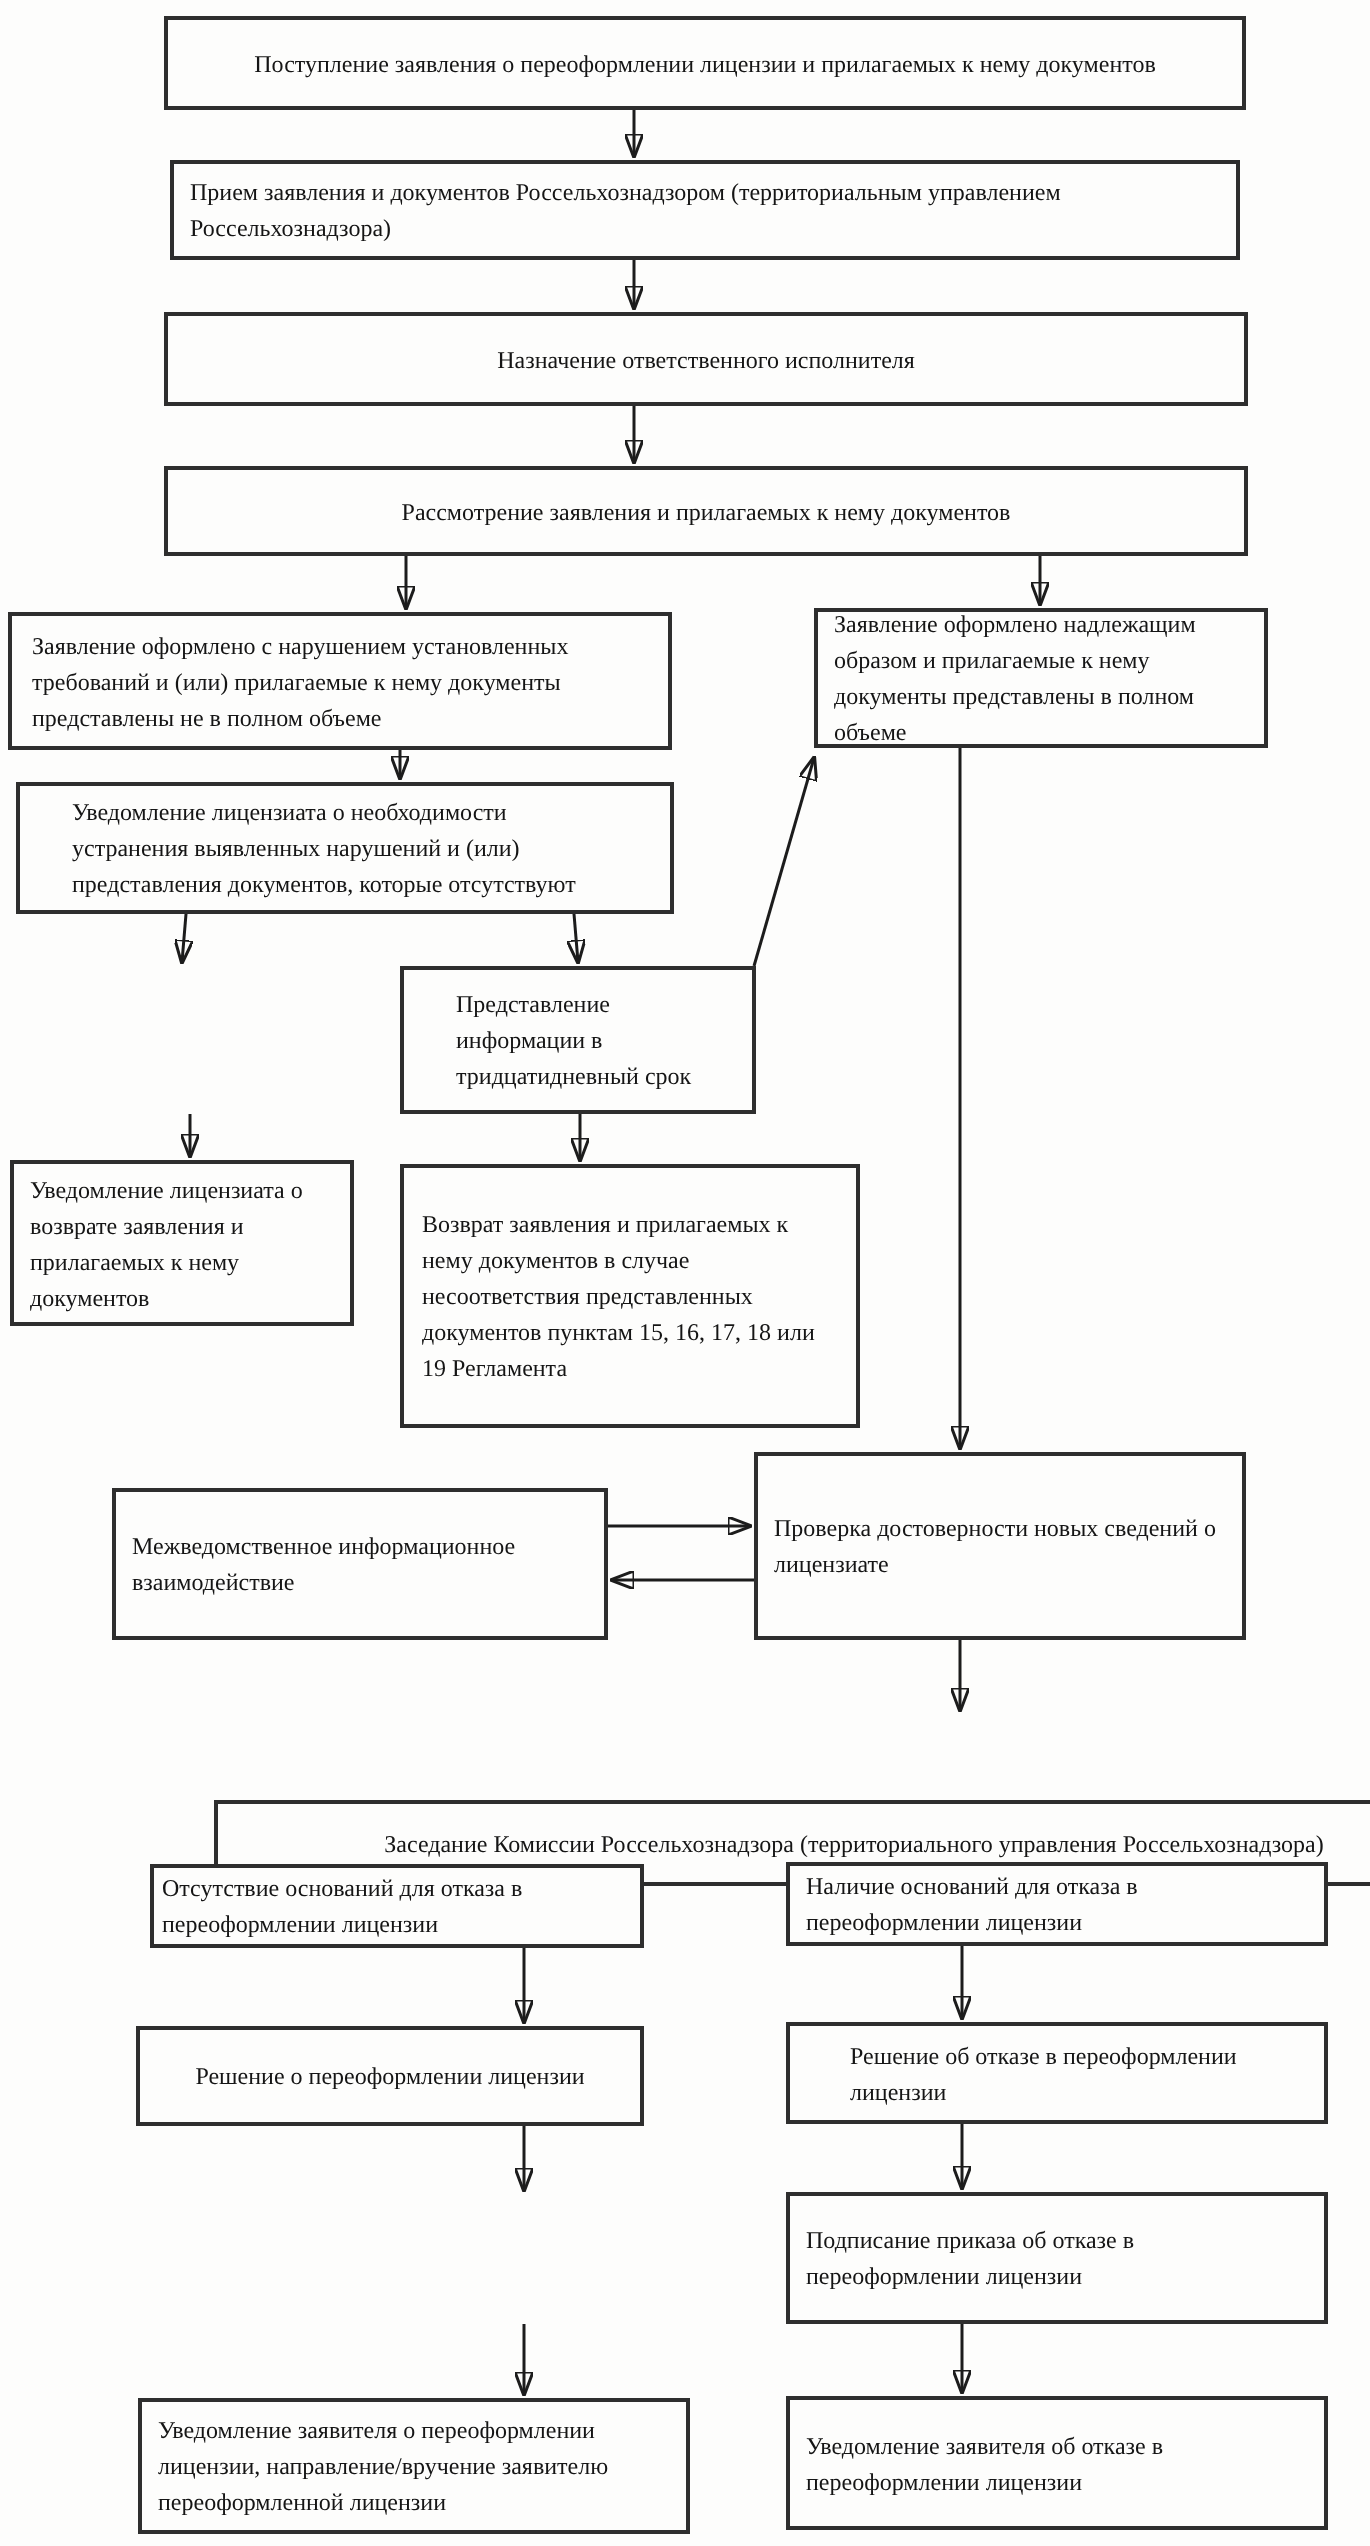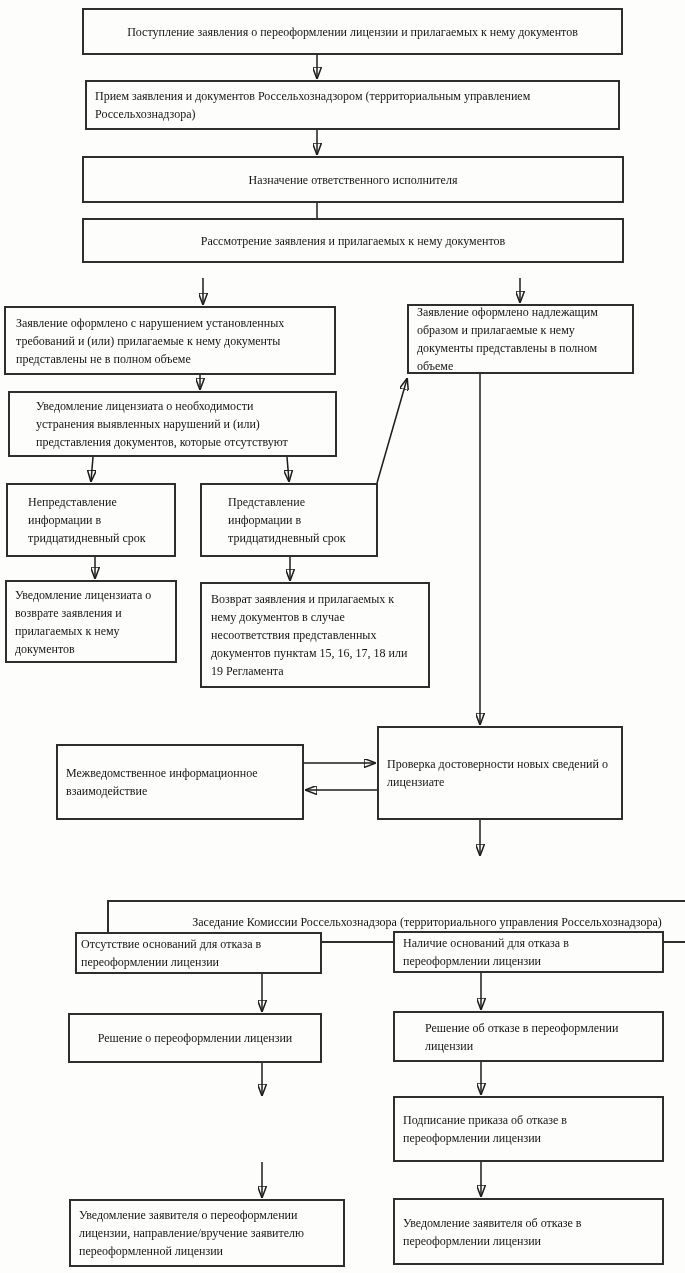--- a/index.html
+++ b/index.html
@@ -54,35 +54,34 @@
     <line x1="262" y1="1162" x2="262" y2="1197" marker-end="url(#ah)"></line>
     <line x1="481" y1="1162" x2="481" y2="1196" marker-end="url(#ah)"></line>
   </svg>
 
   <div class="node" style="left:82px;top:8px;width:541px;height:47px">Поступление заявления о переоформлении лицензии и прилагаемых к нему документов</div>
 
   <div class="node" style="left:85px;top:80px;width:535px;height:50px">Прием заявления и документов Россельхознадзором (территориальным управлением Россельхознадзора)</div>
 
   <div class="node" style="left:82px;top:156px;width:542px;height:47px">Назначение ответственного исполнителя</div>
 
-  <div class="node" style="left:82px;top:218px;width:542px;height:45px">Рассмотрение заявления и прилагаемых к нему документов</div>
+  <div class="node" style="left:82px;top:233px;width:542px;height:45px">Рассмотрение заявления и прилагаемых к нему документов</div>
 
   <div class="node" style="left:4px;top:306px;width:332px;height:69px;padding:2px 10px">Заявление оформлено с нарушением установленных требований и (или) прилагаемые к нему документы представлены не в полном объеме</div>
 
   <div class="node" style="left:407px;top:304px;width:227px;height:70px">Заявление оформлено надлежащим образом и прилагаемые к нему документы представлены в полном объеме</div>
 
   <div class="node" style="left:8px;top:391px;width:329px;height:66px;padding:2px 26px">Уведомление лицензиата о необходимости устранения выявленных нарушений и (или) представления документов, которые отсутствуют</div>
 
-  <div class="node" style="left:6px;top:483px;width:170px;height:74px;padding:2px 20px">Непредставление информации в тридцатидневный срок</div>
 
   <div class="node" style="left:200px;top:483px;width:178px;height:74px;padding:2px 26px">Представление информации в тридцатидневный срок</div>
 
   <div class="node" style="left:5px;top:580px;width:172px;height:83px">Уведомление лицензиата о возврате заявления и прилагаемых к нему документов</div>
 
-  <div class="node" style="left:200px;top:582px;width:230px;height:106px;padding:18px 9px">Возврат заявления и прилагаемых к нему документов в случае несоответствия представленных документов пунктам 15, 16, 17, 18 или 19 Регламента</div>
+  <div class="node" style="left:200px;top:582px;width:230px;height:132px;padding:18px 9px">Возврат заявления и прилагаемых к нему документов в случае несоответствия представленных документов пунктам 15, 16, 17, 18 или 19 Регламента</div>
 
   <div class="node" style="left:56px;top:744px;width:248px;height:76px">Межведомственное информационное взаимодействие</div>
 
   <div class="node" style="left:377px;top:726px;width:246px;height:94px">Проверка достоверности новых сведений о лицензиате</div>
 
   <div class="node" style="left:107px;top:900px;width:640px;height:43px;padding:1px 24px">Заседание Комиссии Россельхознадзора (территориального управления Россельхознадзора)</div>
 
   <div class="node" style="left:75px;top:932px;width:247px;height:42px;padding:1px 4px">Отсутствие оснований для отказа в переоформлении лицензии</div>
 
   <div class="node" style="left:393px;top:931px;width:271px;height:42px;padding:1px 8px">Наличие оснований для отказа в переоформлении лицензии</div>

